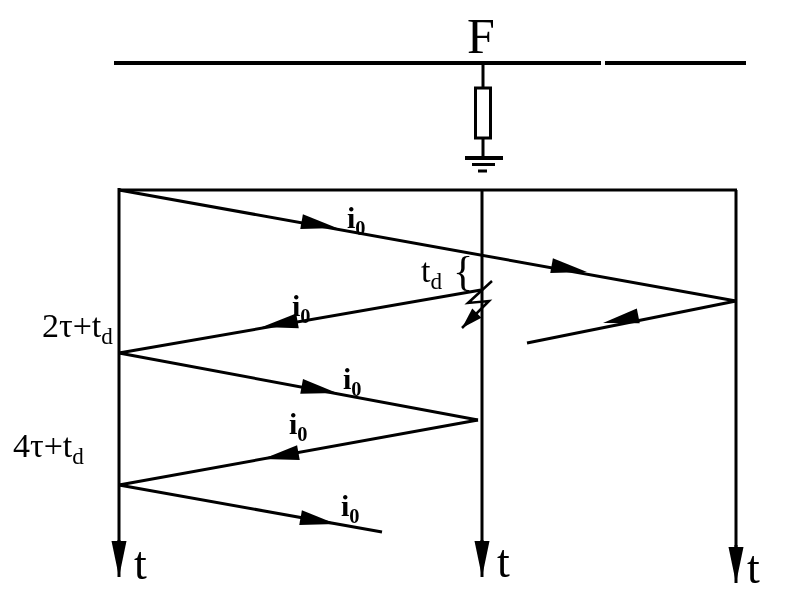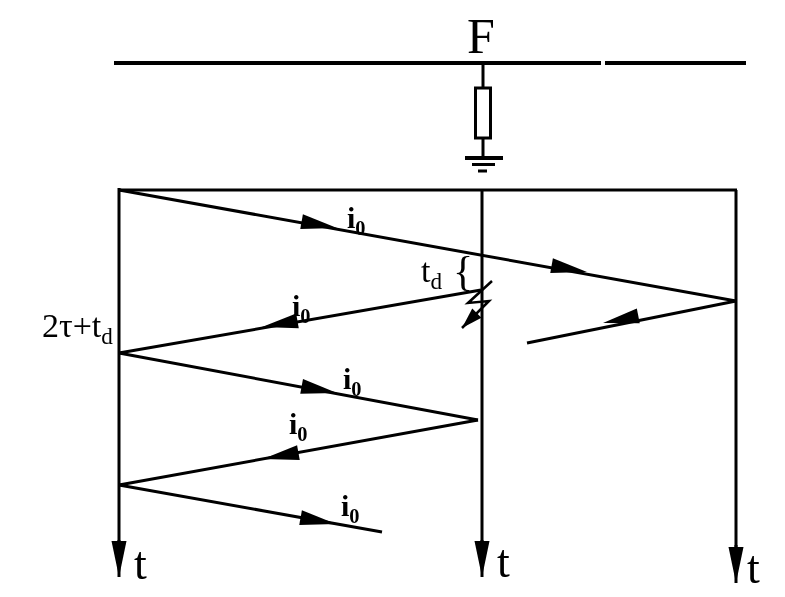--- a/index.html
+++ b/index.html
@@ -95,20 +95,23 @@
   </svg>
 
   <div class="lbl fs50" style="left:467px;top:11px;">
     <span>F</span>
   </div>
 
   <div class="lbl fs34" style="left:21px;top:309px;margin-left:21px;">
     <span>2τ+t</span><span class="sub">d</span>
   </div>
 
+  <div class="lbl fs34" style="left:13px;top:429px;">
+    <span>4τ+t</span><span class="sub">d</span>
+  </div>
 
   <div class="lbl fs34" style="left:421px;top:254px;">
     <span>t</span><span class="sub">d</span>
   </div>
 
   <div class="lbl fs42" style="left:453px;top:250px;">
     <span>{</span>
   </div>
 
   <div class="lbl fs30" style="left:347px;top:203px;">

